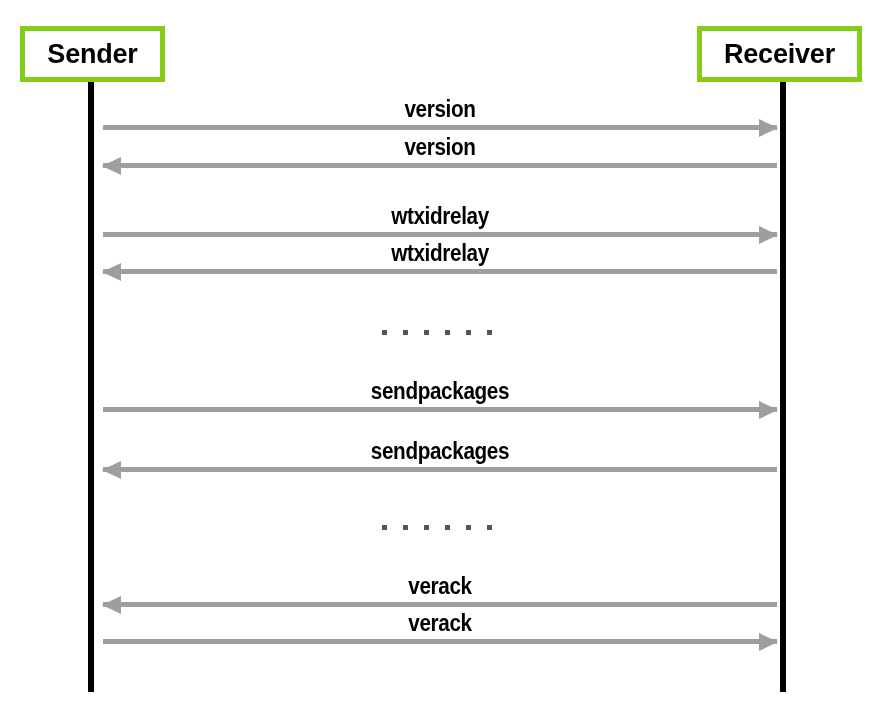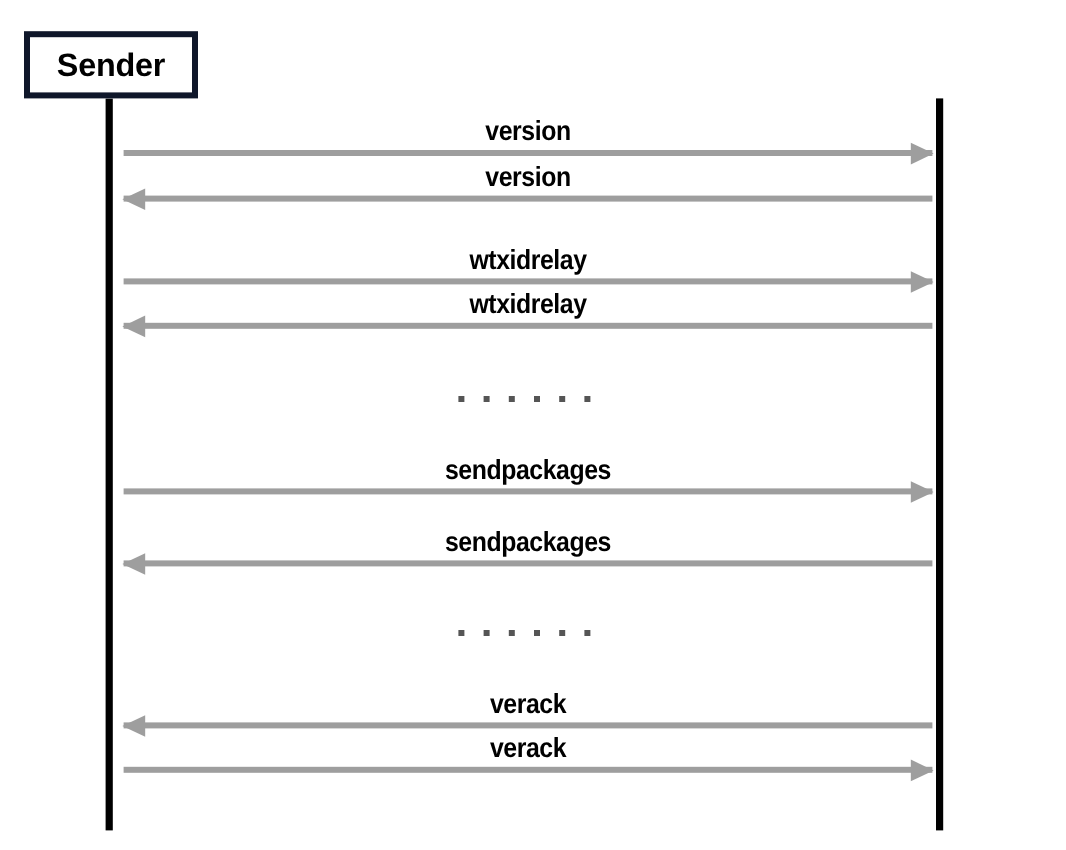--- a/index.html
+++ b/index.html
@@ -16,21 +16,21 @@
     width: 888px;
     height: 708px;
     background: #ffffff;
     overflow: hidden;
   }
 
   
   .participant {
     position: absolute;
     box-sizing: border-box;
-    border: 5px solid #0f172a;
+    border: 5px solid #84cc16;
     background: #ffffff;
     display: flex;
     align-items: center;
     justify-content: center;
     z-index: 5;
   }
   .participant-label {
     font-family: "Liberation Sans", sans-serif;
     font-weight: bold;
     font-size: 27px;
@@ -115,20 +115,23 @@
 </style>
 </head>
 <body>
 
 <div id="canvas">
 
   <div class="participant" id="participant-sender">
     <span class="participant-label">Sender</span>
   </div>
 
+  <div class="participant" id="participant-receiver">
+    <span class="participant-label">Receiver</span>
+  </div>
 
   <div class="lifeline" id="lifeline-sender"></div>
   <div class="lifeline" id="lifeline-receiver"></div>
 
   <div id="dynamic-layer">
       <div class="message dir-right" style="top: 128px;">
         <div class="message-line"></div>
         <div class="message-arrowhead"></div>
         <div class="message-label">version</div>
       </div>

